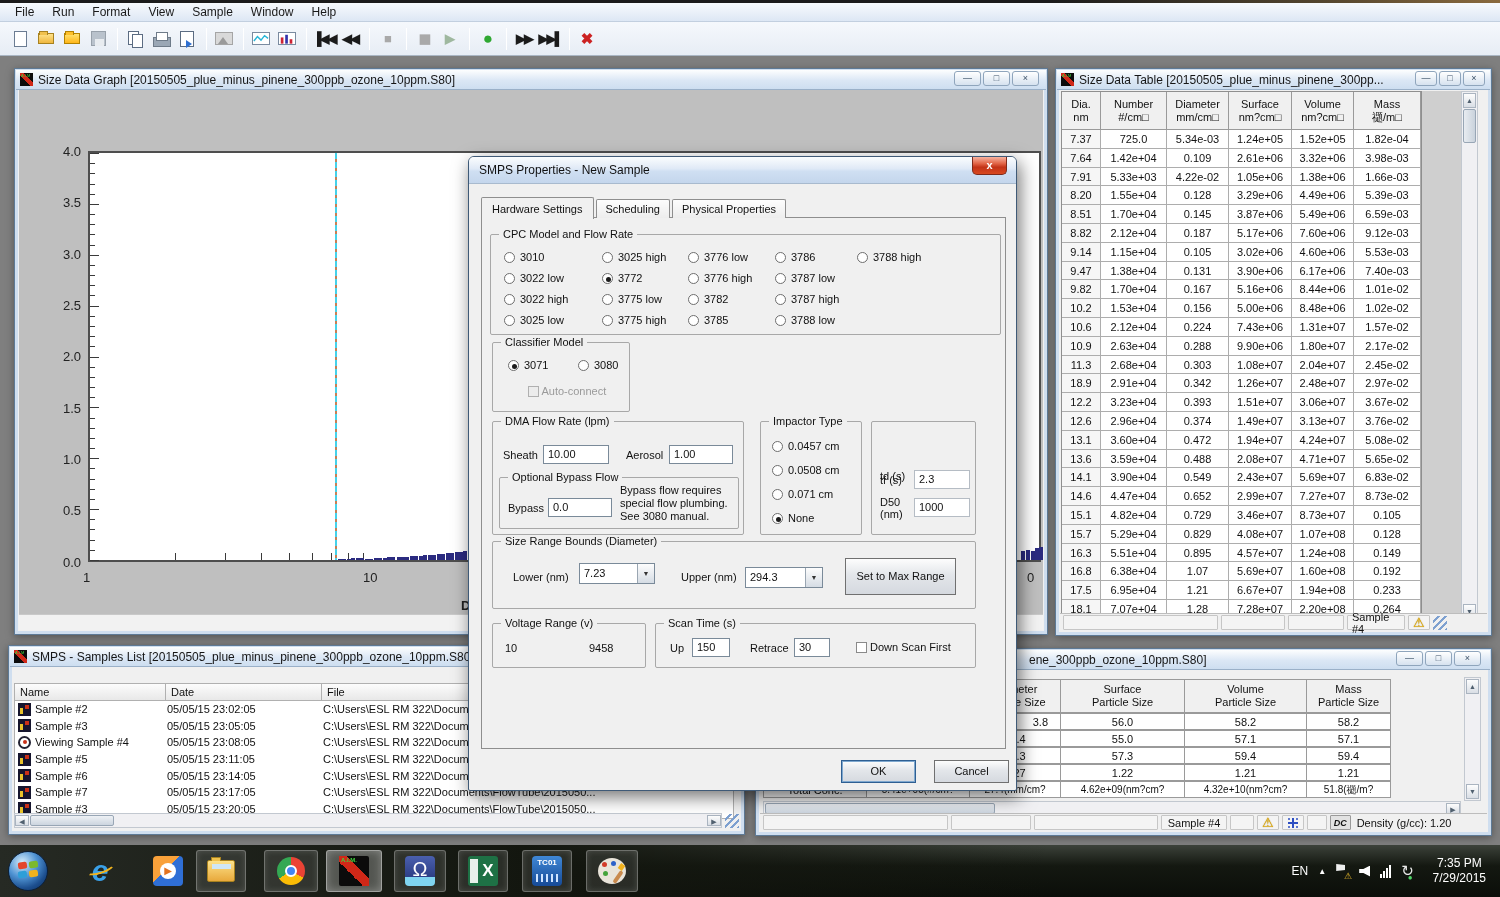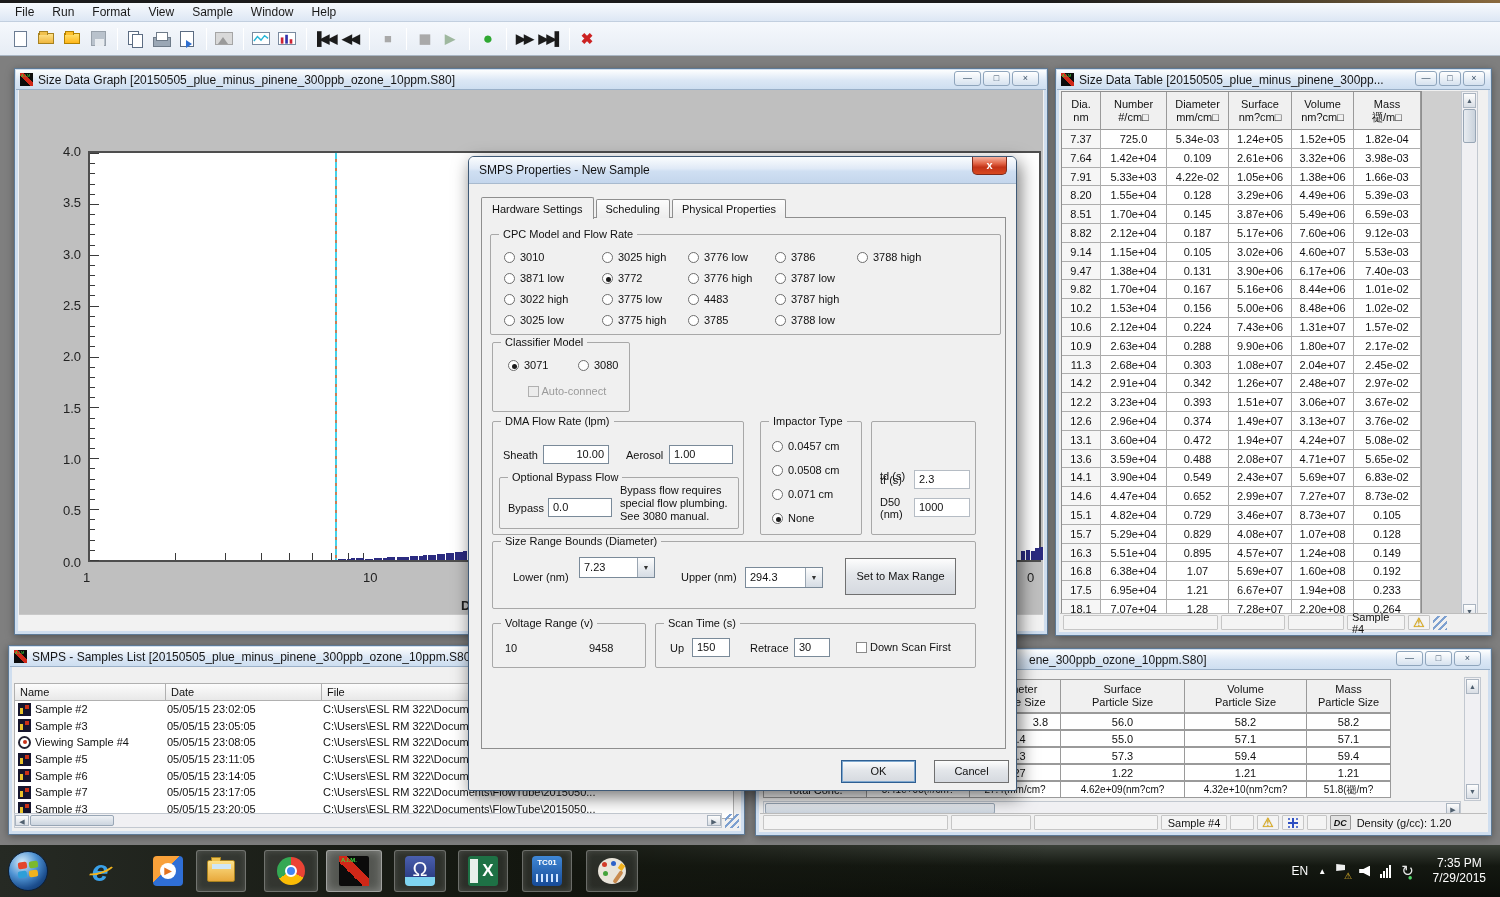--- a/index.html
+++ b/index.html
@@ -662,21 +662,21 @@
               <span>5.17e+06</span>
               <span>7.60e+06</span>
               <span>9.12e-03</span>
             </div>
 
             <div class="trow">
               <span>9.14</span>
               <span>1.15e+04</span>
               <span>0.105</span>
               <span>3.02e+06</span>
-              <span>4.60e+07</span>
+              <span>4.60e+06</span>
               <span>5.53e-03</span>
             </div>
 
             <div class="trow">
               <span>9.47</span>
               <span>1.38e+04</span>
               <span>0.131</span>
               <span>3.90e+06</span>
               <span>6.17e+06</span>
               <span>7.40e-03</span>
@@ -721,21 +721,21 @@
             <div class="trow">
               <span>11.3</span>
               <span>2.68e+04</span>
               <span>0.303</span>
               <span>1.08e+07</span>
               <span>2.04e+07</span>
               <span>2.45e-02</span>
             </div>
 
             <div class="trow">
-              <span>14.2</span>
+              <span>18.9</span>
               <span>2.91e+04</span>
               <span>0.342</span>
               <span>1.26e+07</span>
               <span>2.48e+07</span>
               <span>2.97e-02</span>
             </div>
 
             <div class="trow">
               <span>12.2</span>
               <span>3.23e+04</span>
@@ -882,34 +882,34 @@
         <div class="tab active">Hardware Settings</div>
         <div class="tab">Scheduling</div>
         <div class="tab">Physical Properties</div>
       </div>
       <div class="tabpage"></div>
 
       <div class="gbox" style="left:21px; top:77px; width:511px; height:101px;">
         <span class="glab">CPC Model and Flow Rate</span>
         <div style="position:absolute; left:13px;  top:16px;">
             <div class="ritem"><span class="radio"></span><span>3010</span></div>
-            <div class="ritem"><span class="radio"></span><span>3871 low</span></div>
+            <div class="ritem"><span class="radio"></span><span>3022 low</span></div>
             <div class="ritem"><span class="radio"></span><span>3022 high</span></div>
             <div class="ritem"><span class="radio"></span><span>3025 low</span></div>
           </div>
         <div style="position:absolute; left:111px; top:16px;">
             <div class="ritem"><span class="radio"></span><span>3025 high</span></div>
             <div class="ritem"><span class="radio on"></span><span>3772</span></div>
             <div class="ritem"><span class="radio"></span><span>3775 low</span></div>
             <div class="ritem"><span class="radio"></span><span>3775 high</span></div>
           </div>
         <div style="position:absolute; left:197px; top:16px;">
             <div class="ritem"><span class="radio"></span><span>3776 low</span></div>
             <div class="ritem"><span class="radio"></span><span>3776 high</span></div>
-            <div class="ritem"><span class="radio"></span><span>4483</span></div>
+            <div class="ritem"><span class="radio"></span><span>3782</span></div>
             <div class="ritem"><span class="radio"></span><span>3785</span></div>
           </div>
         <div style="position:absolute; left:284px; top:16px;">
             <div class="ritem"><span class="radio"></span><span>3786</span></div>
             <div class="ritem"><span class="radio"></span><span>3787 low</span></div>
             <div class="ritem"><span class="radio"></span><span>3787 high</span></div>
             <div class="ritem"><span class="radio"></span><span>3788 low</span></div>
           </div>
         <div style="position:absolute; left:366px; top:16px;">
             <div class="ritem"><span class="radio"></span><span>3788 high</span></div>
@@ -919,21 +919,21 @@
       <div class="gbox" style="left:23px; top:185px; width:138px; height:70px;">
         <span class="glab">Classifier Model</span>
         <div style="position:absolute; left:15px; top:16px;" class="ritem"><span class="radio on"></span><span>3071</span></div>
         <div style="position:absolute; left:85px; top:16px;" class="ritem"><span class="radio"></span><span>3080</span></div>
         <div style="position:absolute; left:35px; top:42px; color:#9a9a9a;"><span class="chk dis"></span> <span>Auto-connect</span></div>
       </div>
 
       <div class="gbox" style="left:23px; top:264px; width:252px; height:114px;">
         <span class="glab">DMA Flow Rate (lpm)</span>
         <span class="dlabel" style="left:10px; top:27px;">Sheath</span>
-        <div class="field" style="left:50px; top:23px; width:66px;text-align:right;">10.00</div>
+        <div class="field" style="left:50px; top:23px; width:66px;">10.00</div>
         <span class="dlabel" style="left:133px; top:27px;">Aerosol</span>
         <div class="field" style="left:176px; top:23px; width:64px;">1.00</div>
         <div class="gbox" style="left:6px; top:55px; width:240px; height:52px;">
           <span class="glab">Optional Bypass Flow</span>
           <span class="dlabel" style="left:8px; top:24px;">Bypass</span>
           <div class="field" style="left:48px; top:20px; width:64px;">0.0</div>
           <div class="dlabel" style="left:120px; top:6px; width:116px; white-space:normal; line-height:13px;">Bypass flow requires special flow plumbing. See 3080 manual.</div>
         </div>
       </div>
 
@@ -953,21 +953,21 @@
         <div class="field" style="left:42px; top:22px; width:56px;margin-top:26px;">3.70</div>
         <span class="dlabel" style="left:8px; top:52px;">tf (s)</span>
         <div class="field dis" style="left:42px; top:48px; width:56px;">2.3</div>
         <div class="dlabel" style="left:8px; top:74px; width:30px; white-space:normal; line-height:12px;">D50 (nm)</div>
         <div class="field dis" style="left:42px; top:76px; width:56px;">1000</div>
       </div>
 
       <div class="gbox" style="left:23px; top:384px; width:484px; height:68px;">
         <span class="glab">Size Range Bounds (Diameter)</span>
         <span class="dlabel" style="left:20px; top:29px;">Lower (nm)</span>
-        <div class="combo" style="left:86px; top:15px; width:76px;">
+        <div class="combo" style="left:86px; top:21px; width:76px;">
           <span class="cval">7.23</span>
             <span class="cbtn">▼</span>
         </div>
         <span class="dlabel" style="left:188px; top:29px;">Upper (nm)</span>
         <div class="combo" style="left:252px; top:25px; width:78px;">
           <span class="cval">294.3</span>
             <span class="cbtn">▼</span>
         </div>
         <div class="pbtn" style="left:352px; top:16px; width:111px; height:37px; line-height:35px;">Set to Max Range</div>
       </div>

